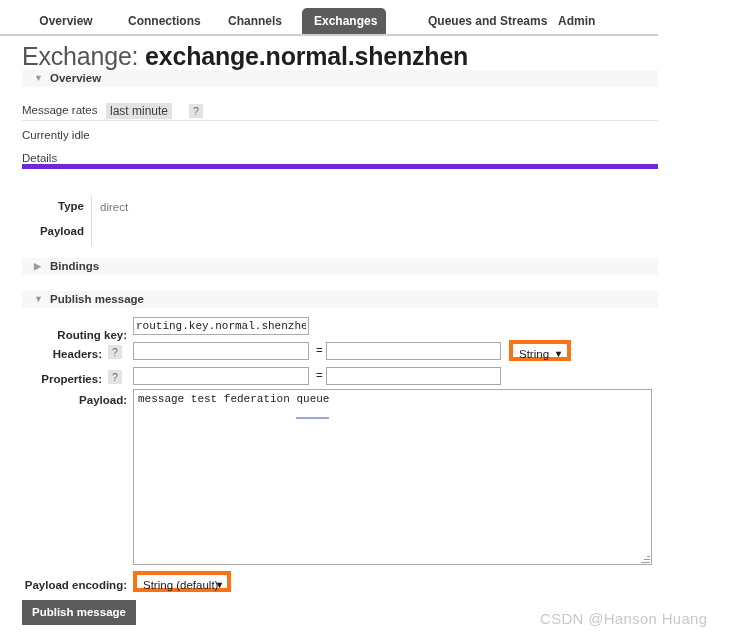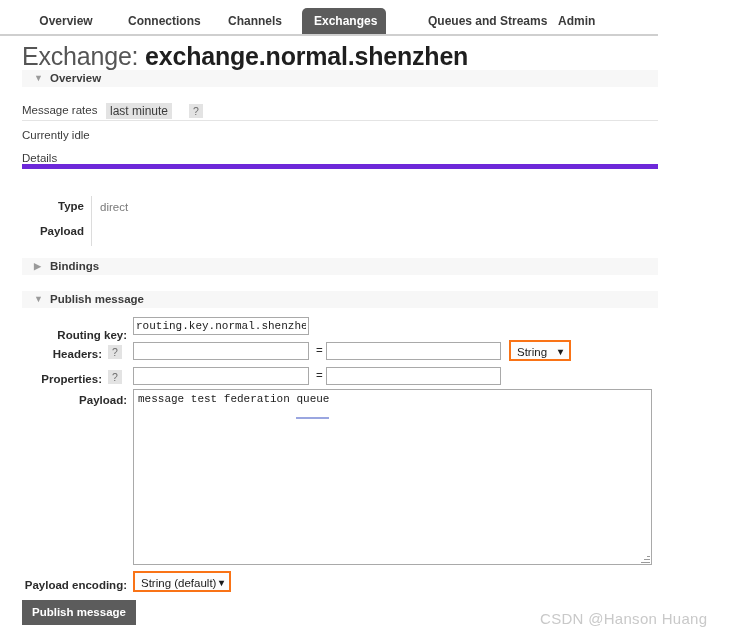--- a/index.html
+++ b/index.html
@@ -194,21 +194,21 @@
     outline: none;
   }
   .eq-sign {
     position: absolute;
     font-size: 11.5px;
     color: #2b2b2b;
   }
   .sel-box {
     position: absolute;
     box-sizing: border-box;
-    border: 2px solid #f97316;
+    border: 4px solid #f97316;
     background: #fdfdfd;
     font-family: "Liberation Sans", sans-serif;
     font-size: 11.5px;
     color: #1a1a1a;
     height: 21px;
     padding: 0 12px;
     cursor: pointer;
   }
   .sel-box .sel-text {
     position: absolute; left: 6px; top: 3px;

